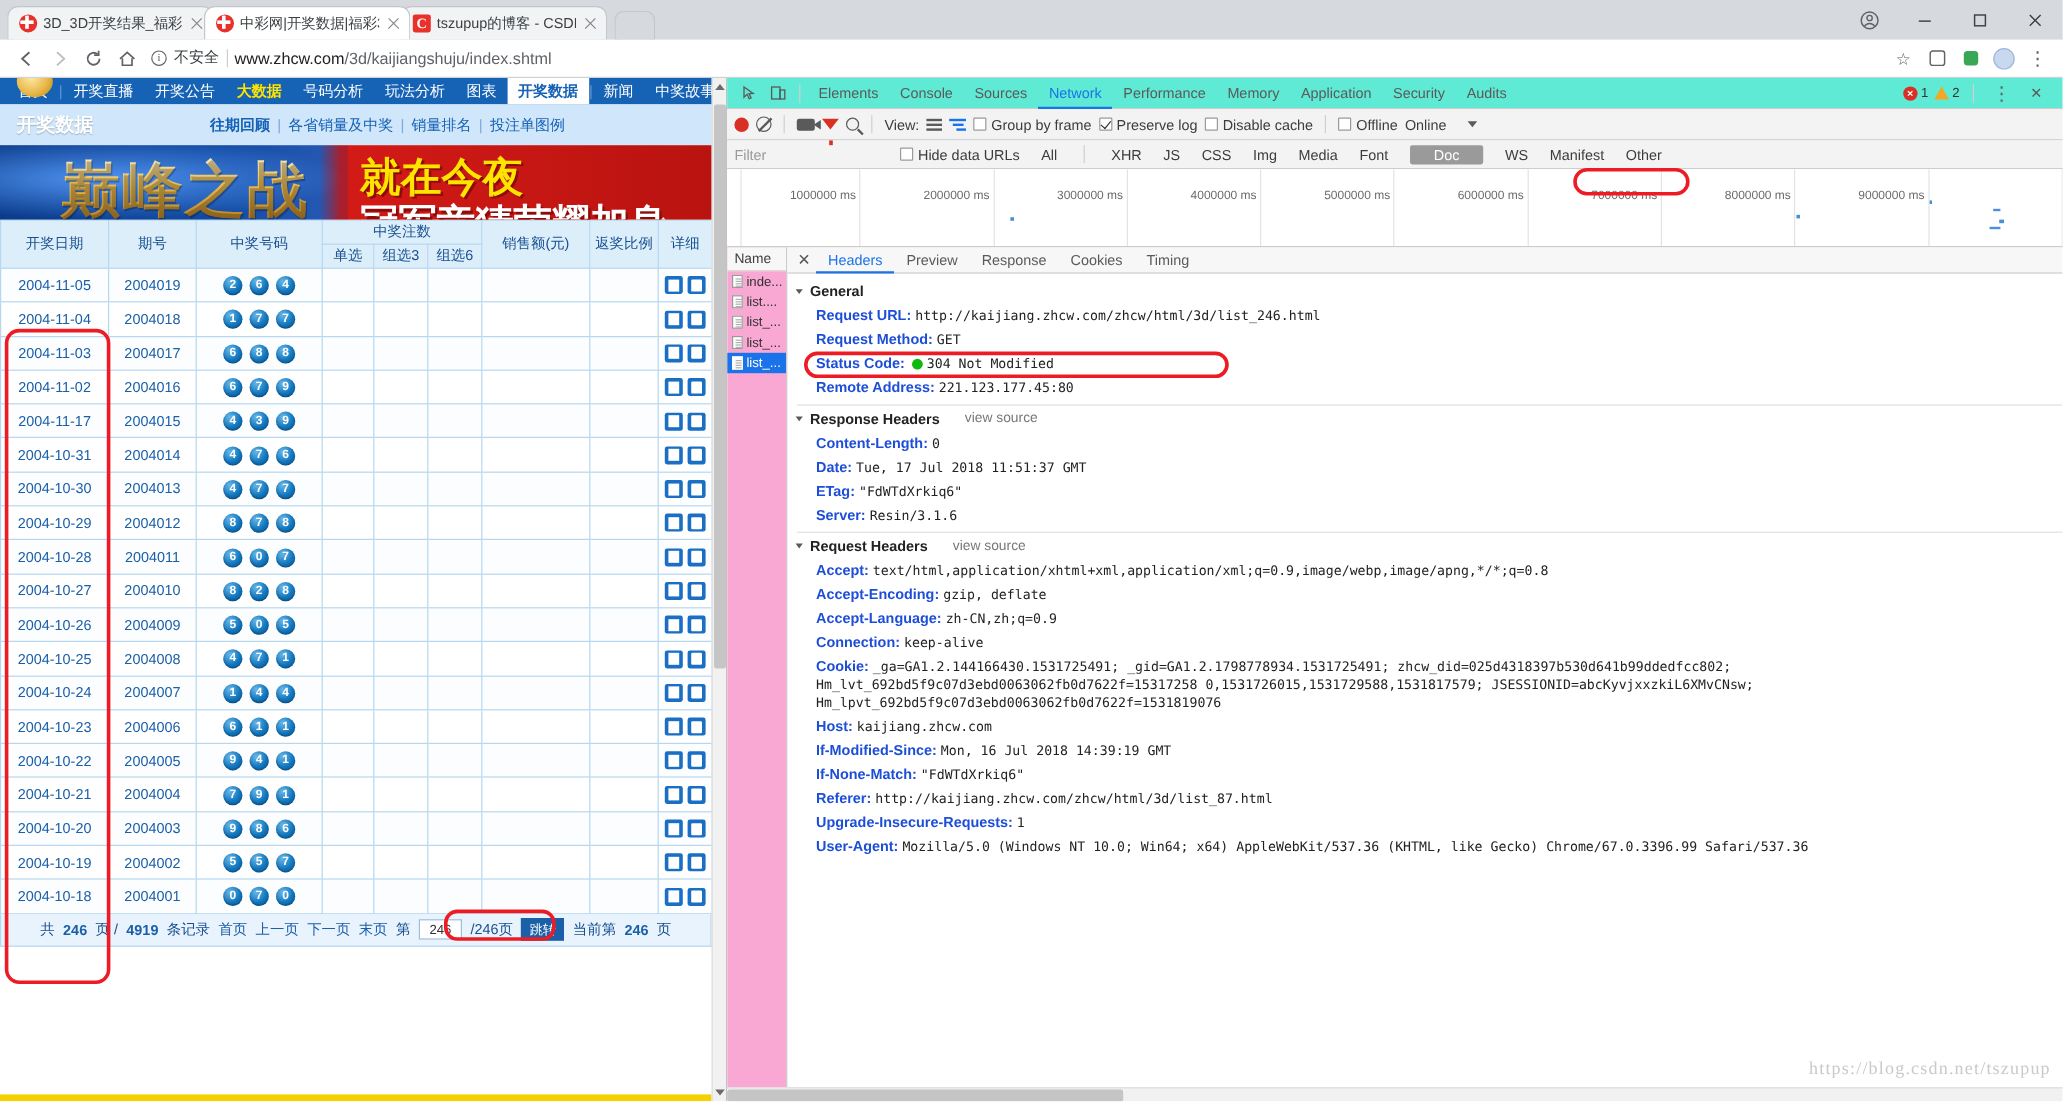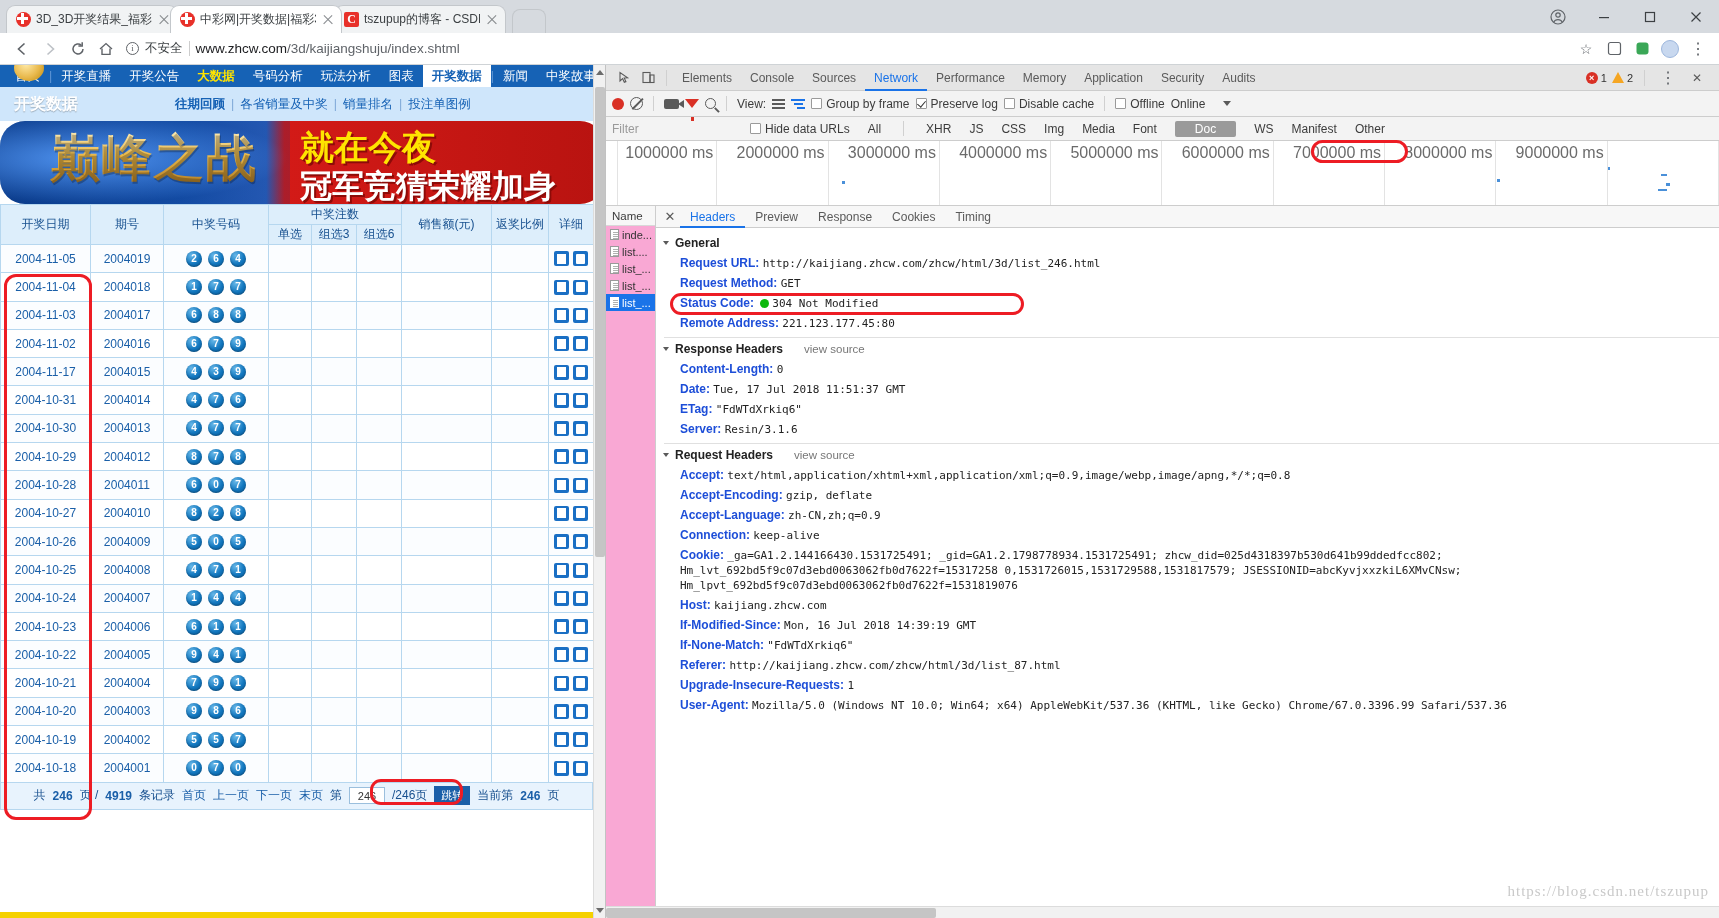--- a/index.html
+++ b/index.html
@@ -91,23 +91,22 @@
   }
   .subbar .sb-title{
     color:#fff;font-weight:bold;font-size:16px;padding-left:14px;width:175px;
     text-shadow:0 1px 1px rgba(0,0,0,.25);
   }
   .subbar .sb-links{ font-size:12.5px;color:#1662b5;display:flex;align-items:center;gap:6px;}
   .subbar .sb-links b{font-weight:bold;}
   .subbar .sb-links .sp{color:#7fa9d8;}
 
   .banner{
-    height:83px; position:relative; overflow:hidden;
+    height:62px; position:relative; overflow:hidden;
     background:linear-gradient(90deg,#0b3f8f 0%,#1552ad 30%,#2a62c0 44%,#d31a17 47%,#b81310 100%);
-    border-radius:25px;
   }
   .banner .left-glow{position:absolute;left:0;top:0;width:48%;height:100%;
     background:radial-gradient(ellipse at 30% 45%,rgba(90,160,255,.85),rgba(10,45,120,.2) 70%);}
   .banner .bigtext{
     position:absolute;left:50px;top:4px;font-size:50px;font-weight:bold;letter-spacing:2px;
     font-family:"DejaVu Sans",sans-serif;
     background:linear-gradient(#fff6cf,#e8b84b 45%,#a8701a);
     -webkit-background-clip:text;background-clip:text;color:transparent;
     text-shadow:1px 2px 0 rgba(0,0,0,.25);
   }
@@ -165,21 +164,21 @@
   .page-scrollbar .ar{position:absolute;left:2px;width:0;height:0;border-left:4px solid transparent;border-right:4px solid transparent;}
   .page-scrollbar .ar.up{top:5px;border-bottom:5px solid #6b6b6b;}
   .page-scrollbar .ar.dn{bottom:5px;border-top:5px solid #6b6b6b;}
 
   .yellow-strip{ position:absolute;left:0;bottom:0;width:593px;height:6px;background:#f5d100;}
 
   
   #devtools{ flex:1; display:flex; flex-direction:column; border-left:1px solid #c2c2c2; background:#fff;
     font-family:"Liberation Sans", sans-serif; }
   .dt-tabbar{
-    height:26px;background:#e5e5e5;border-bottom:1px solid #cdcdcd;display:flex;align-items:center;
+    height:26px;background:#5eead4;border-bottom:1px solid #cdcdcd;display:flex;align-items:center;
     padding:0 6px; gap:0; font-size:12px; color:#5a5a5a;
   }
   .dt-ico{ width:24px;height:24px;display:flex;align-items:center;justify-content:center;}
   .dt-vsep{ width:1px;height:16px;background:#d0d0d0;margin:0 6px;}
   .dt-tab{ padding:0 9px; height:26px; line-height:26px; color:#5a5a5a; white-space:nowrap;}
   .dt-tab.sel{ color:#1a73e8; box-shadow:inset 0 -2px 0 #1a73e8; }
   .dt-right{ margin-left:auto; display:flex; align-items:center; gap:5px; padding-right:4px;}
   .errcount{ display:flex;align-items:center;gap:3px;font-size:11px;color:#333;}
   .err-dot{width:12px;height:12px;border-radius:50%;background:#d93025;color:#fff;font-size:9px;
     line-height:12px;text-align:center;font-weight:bold;}
@@ -224,21 +223,21 @@
   }
   .filter-input{ width:120px; color:#9a9a9a; font-size:12px; }
   .ftype{ color:#3c3c3c; }
   .ftype.sel{ background:#9a9a9a; color:#fff; padding:1px 20px; border-radius:2px;}
 
   .dt-timeline{
     height:65px; border-bottom:1px solid #cdcdcd; position:relative; background:#fff; overflow:hidden;
   }
   .tl-ticks{ position:absolute; inset:0; display:flex; }
   .tl-tick{ flex:1; border-right:1px solid #e3e3e3; position:relative; }
-  .tl-tick span{ position:absolute; right:3px; top:3px; font-size:16px; color:#6b6b6b; white-space:nowrap;}
+  .tl-tick span{ position:absolute; right:3px; top:17px; font-size:10px; color:#6b6b6b; white-space:nowrap;}
   .tl-left-gutter{ position:absolute; left:0; top:0; width:12px; height:100%; border-right:1px solid #e3e3e3; }
   .tl-bar{ position:absolute; width:3px; height:3px; background:#4a90d9; }
 
   .dt-body{ flex:1; display:flex; overflow:hidden; }
   .reqlist{ width:50px; border-right:1px solid #cdcdcd; background:#f9a8d4; font-size:11px; }
   .reqlist .rl-head{ height:20px; border-bottom:1px solid #d8d8d8; display:flex;align-items:center;
     padding-left:6px; color:#3c3c3c; font-size:11.5px; background:#f7f7f7;}
   .rl-row{ height:17px; display:flex;align-items:center;gap:3px;padding-left:4px; color:#333; }
   .rl-row.sel{ background:#1a73e8; color:#fff; }
   .doc-ico{ width:9px;height:11px;background:#fff;border:1px solid #9a9a9a;position:relative;flex:0 0 9px;}

